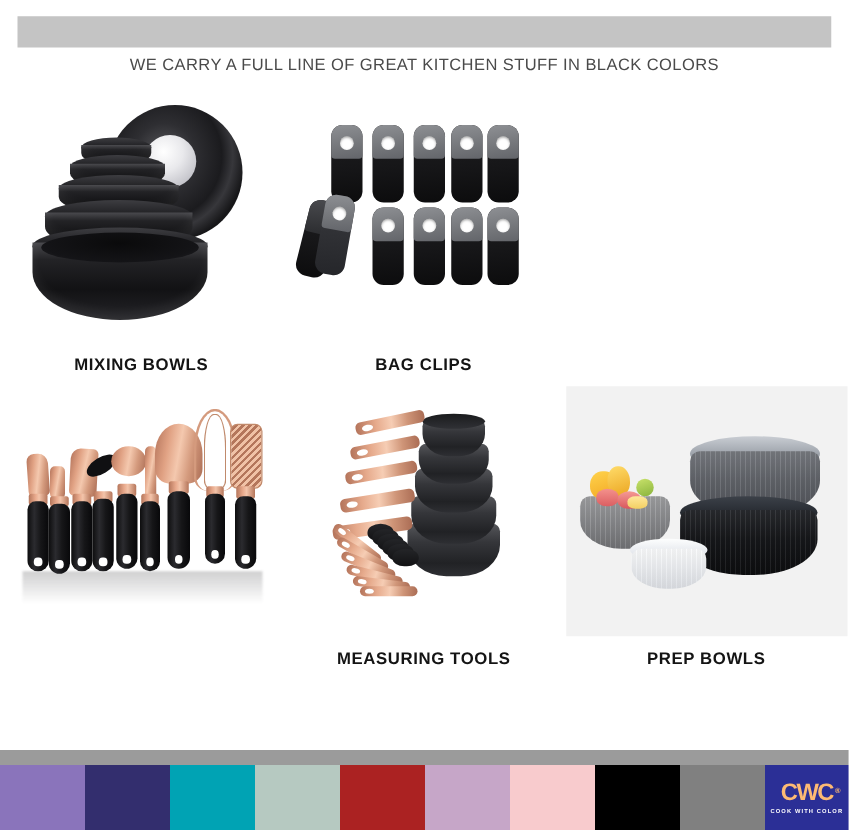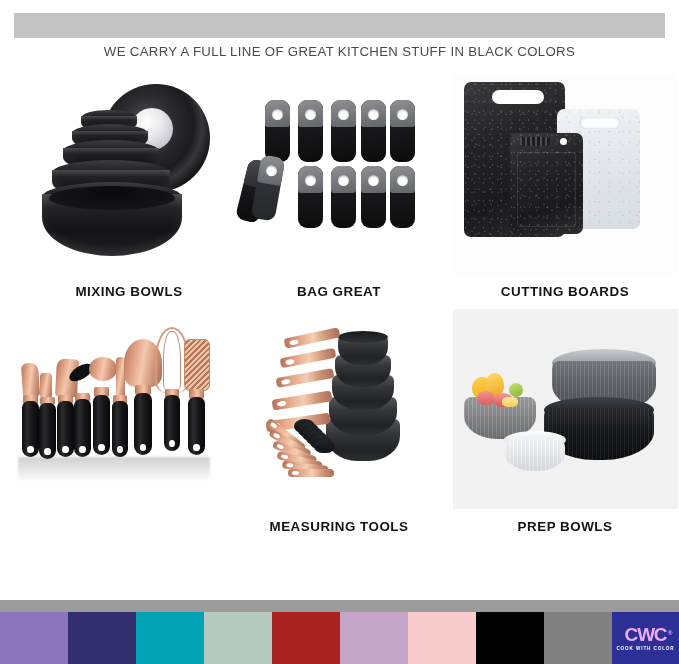--- a/index.html
+++ b/index.html
@@ -35,21 +35,21 @@
     color: #4a4a4a;
     white-space: nowrap;
   }
 
   
   .grid {
     position: absolute; left: 0; top: 74px;
     width: 679px; height: 470px;
   }
   .cell { position: absolute; width: 226px; height: 235px; }
-  .cell.c0 { left: 16px;   top: 0px; }
+  .cell.c0 { left: 0px;   top: 0px; }
   .cell.c1 { left: 226px; top: 0px; }
   .cell.c2 { left: 452px; top: 0px; }
   .cell.c3 { left: 0px;   top: 235px; }
   .cell.c4 { left: 226px; top: 235px; }
   .cell.c5 { left: 452px; top: 235px; }
 
   .cell-bg { position:absolute; left:1px; top:0px; right:0px; bottom:35px; }
   .cell.tinted .cell-bg { background: #fdfdfd; }
   .cell.shaded .cell-bg { background: #f2f2f2; }
 
@@ -84,21 +84,21 @@
     width: 679px; height: 52px;
     display: flex;
   }
   .sw { height: 52px; }
   .logo-block {
     height: 52px; position: relative;
     display: flex; flex-direction: column;
     align-items: center; justify-content: center;
   }
   .logo-main {
-    color: #f0abfc; font-size: 19px; font-weight: 700;
+    color: #fdba74; font-size: 19px; font-weight: 700;
     letter-spacing: -1.2px; line-height: 19px;
     position: relative;
   }
   .logo-reg {
     position: absolute; right: -6px; top: -1px;
     font-size: 6px; letter-spacing: 0; font-weight: 700;
   }
   .logo-sub {
     color: #ffffff; font-size: 4.6px; font-weight: 700;
     letter-spacing: 0.9px; margin-top: 2px;
@@ -327,44 +327,23 @@
         <div class="clip" style="left:16px; top:84px; width:24px; height:62px; transform: rotate(14deg);">
           <div class="clip-body"></div>
           <div class="clip-head" style="background:linear-gradient(170deg,#4a4b4f 0%,#2a2b2e 100%);"></div>
         </div>
         <div class="clip" style="left:30px; top:80px; width:24px; height:64px; transform: rotate(10deg);">
           <div class="clip-body" style="background:linear-gradient(175deg,#3a3b3f 0%,#25262a 100%);"></div>
           <div class="clip-head"></div>
           <div class="clip-hole" style="left:7px; top:9px; width:11px; height:11px;"></div>
         </div>
       </div>
-      <div class="cap">BAG GREAT</div>
+      <div class="cap">BAG CLIPS</div>
     </div>
 
-    <div class="cell c2 tinted">
-      <div class="cell-bg"></div>
-      <div class="art">
-
-        <div class="board board-dark" style="left:12px; top:6px; width:101px; height:155px;">
-          <div class="board-handle" style="left:28px; top:8px; width:52px; height:14px;"></div>
-        </div>
-
-        <div class="board board-white" style="left:105px; top:33px; width:83px; height:120px;">
-          <div class="board-handle" style="left:23px; top:8px; width:40px; height:12px; background:#fbfcfd; box-shadow:inset 0 0 2px rgba(120,125,135,0.5);"></div>
-        </div>
-
-        <div class="board board-dark" style="left:58px; top:57px; width:73px; height:101px;">
-          <div class="abs" style="left:7px; top:19px; right:7px; bottom:7px; border:1px solid rgba(255,255,255,0.10); border-radius:3px;"></div>
-          <div class="abs" style="left:50px; top:5px; width:7px; height:7px; border-radius:50%; background:#fdfdfd;"></div>
-          <div class="abs" style="left:10px; top:4px; width:30px; height:9px; border-radius:3px;
-                      background: repeating-linear-gradient(90deg,#4c4c50 0 2px,#1d1d20 2px 5px);"></div>
-        </div>
-      </div>
-      <div class="cap">CUTTING BOARDS</div>
-    </div>
 
     <div class="cell c3">
       <div class="cell-bg"></div>
       <div class="art">
 
         <div class="abs copper" style="left:22px; top:52px; width:17px; height:34px; border-radius:6px 8px 4px 4px; transform:rotate(-4deg);"></div>
         <div class="abs ferrule" style="left:23px; top:84px; width:15px; height:9px;"></div>
         <div class="abs handle" style="left:22px; top:90px; width:17px; height:56px;"></div>
 
         <div class="abs copper" style="left:40px; top:62px; width:12px; height:26px; border-radius:4px;"></div>

